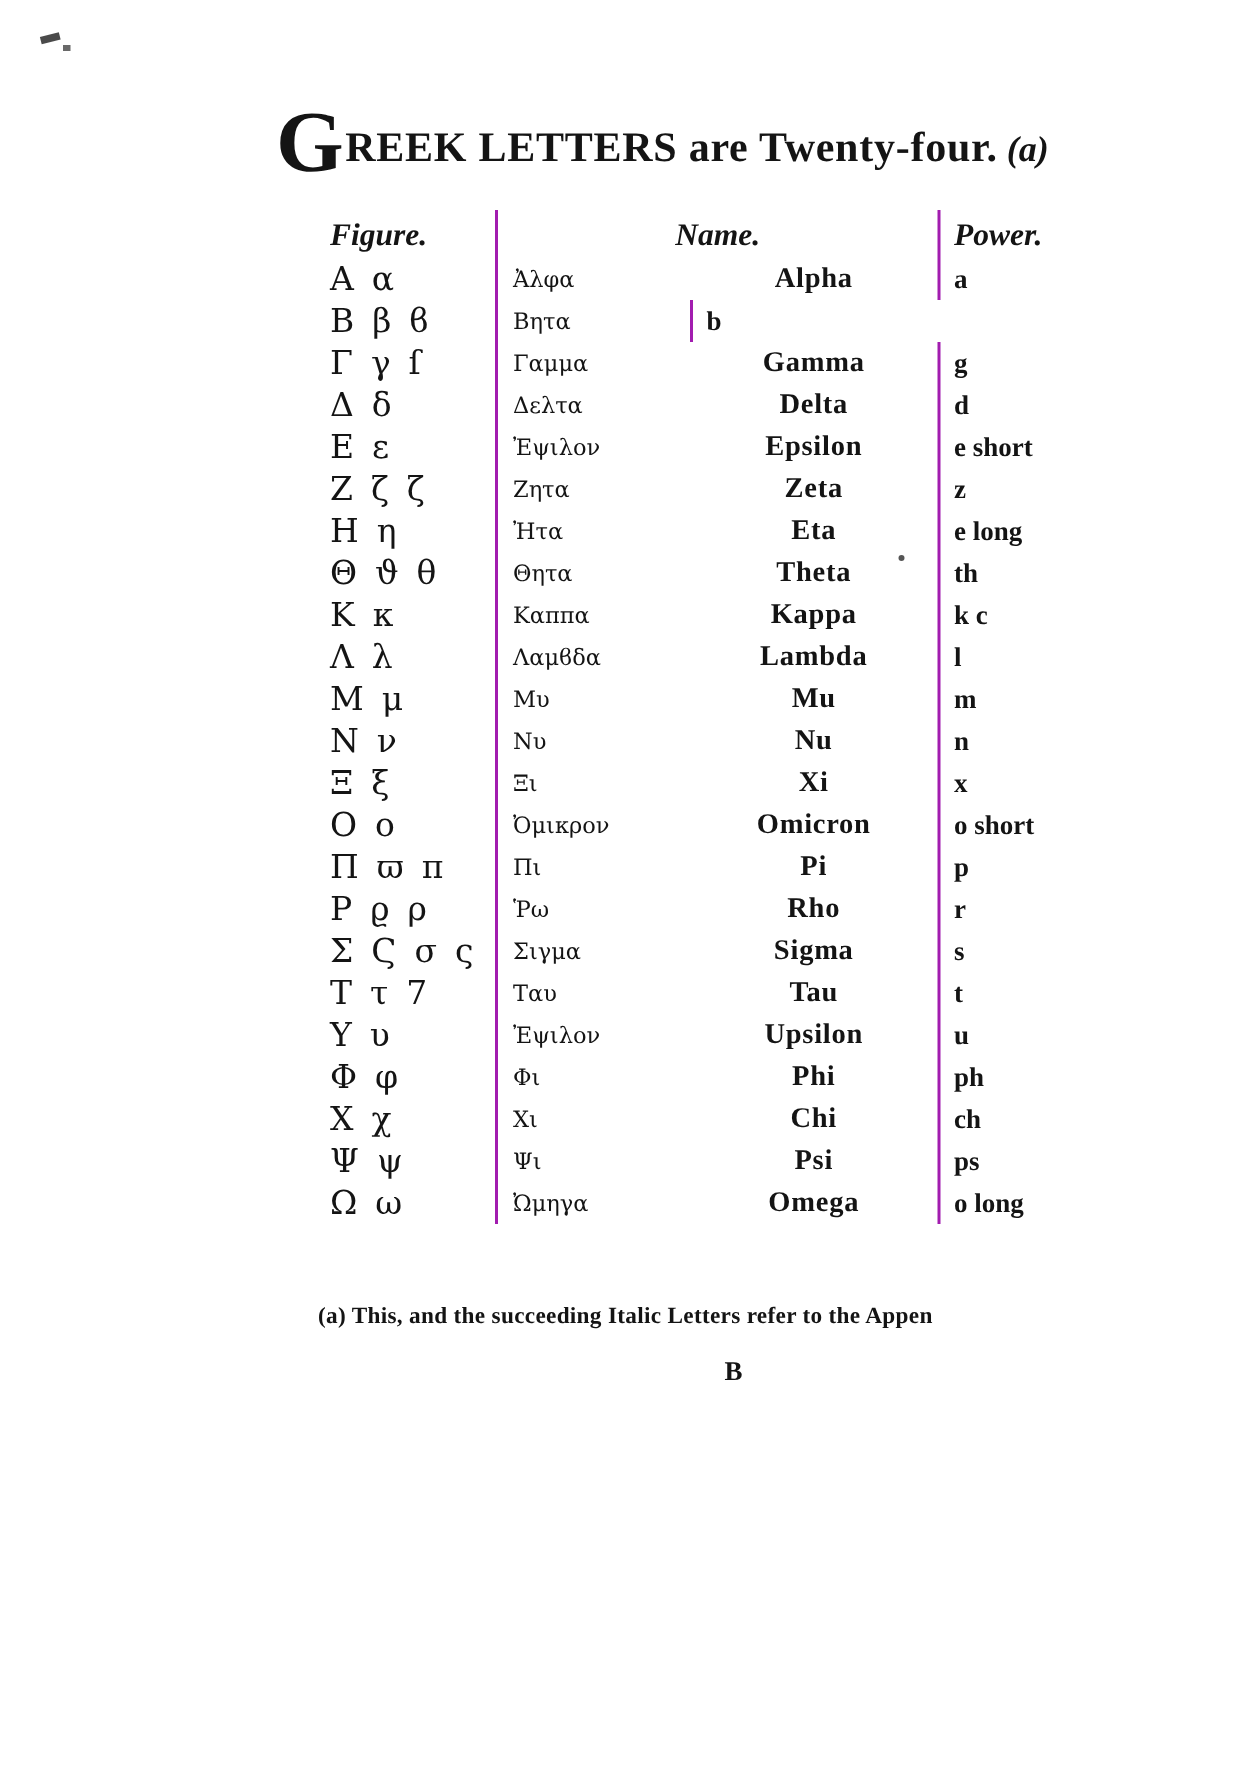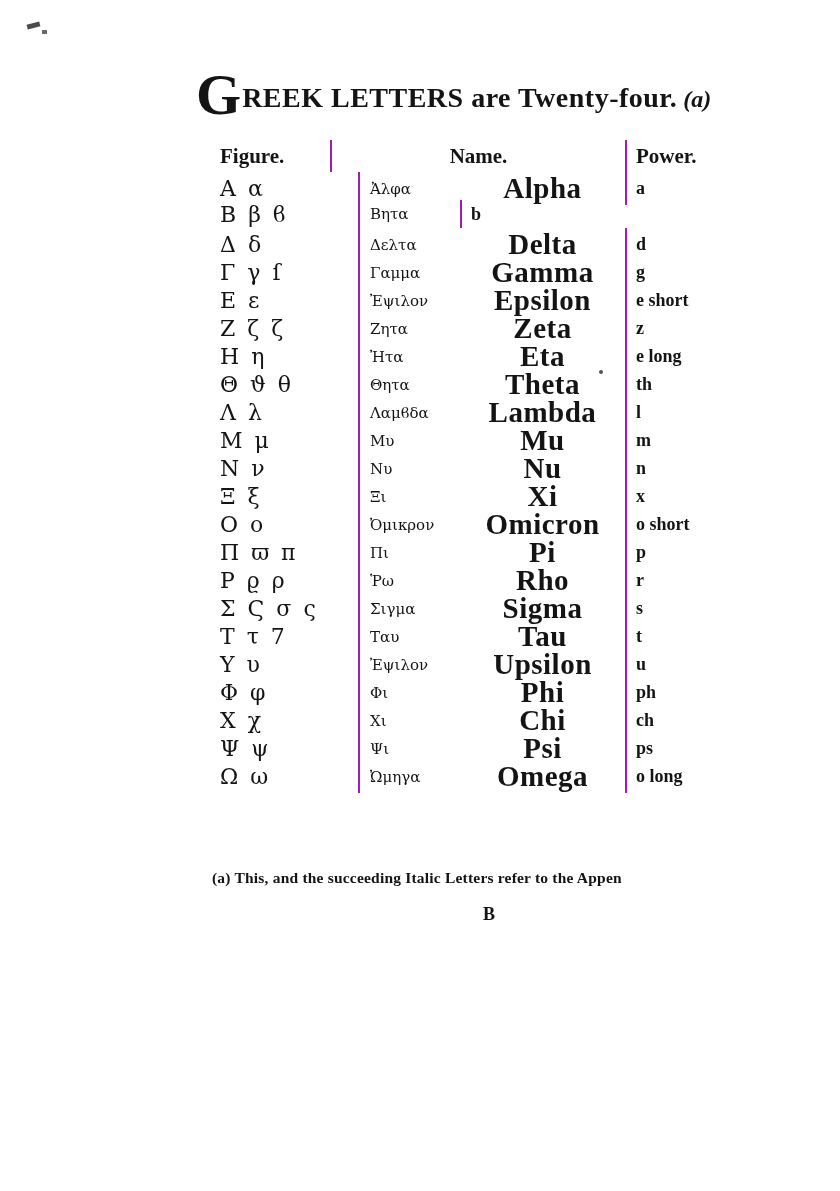--- a/index.html
+++ b/index.html
@@ -7,61 +7,60 @@
   body {
     position:relative;
     background:#ffffff;
     color:#141414;
     font-family:"Liberation Serif","DejaVu Serif",serif;
     overflow:hidden;
   }
 
   
   .title {
-    position:absolute; left:196px; top:72px;
+    position:absolute; left:184px; top:72px;
     white-space:nowrap;
   }
   .title .initial {
     font-size:58px; font-weight:bold; letter-spacing:1px;
     vertical-align:-7px; line-height:0.8;
   }
   .title .main {
     font-size:28px; font-weight:bold; letter-spacing:0.5px;
   }
   .title .note {
     font-size:24px; font-weight:bold; font-style:italic; margin-left:6px;
   }
 
   
   .gtable { position:absolute; left:218px; top:140px; width:542px; }
   .hrow, .row {
     display:grid;
     grid-template-columns:112px 130px 165px 135px;
   }
-  .hrow { height:32px; font-weight:bold; font-size:21px; }
+  .hrow { height:32px; font-style:italic; font-weight:bold; font-size:21px; }
   .row  { height:28px; }
   .cell { height:100%; display:flex; align-items:center; }
 
   .rule-l { border-left:2px solid #a21caf; }
 
   .h-figure { padding-left:2px; }
   .h-name   { grid-column:2 / 4; justify-content:center; }
   .h-power  { padding-left:9px; }
 
   .figure-cell {
     font-size:22px; padding-left:2px; letter-spacing:2.5px;
     font-family:"DejaVu Serif",serif;
   }
   .greek-cell {
     font-size:15px; padding-left:10px;
     font-family:"DejaVu Serif",serif;
-    margin-left:28px;
   }
   .name-cell {
-    font-size:29px; font-weight:bold; justify-content:center; text-align:center;
+    font-size:19px; font-weight:bold; justify-content:center; text-align:center;
     letter-spacing:0.5px;
   }
   .power-cell {
     font-size:18px; font-weight:bold; padding-left:9px;
   }
 
   
   .footnote {
     position:absolute; left:212px; top:869px;
     font-size:15.5px; font-weight:600; white-space:nowrap;
@@ -101,32 +100,32 @@
     <div class="cell greek-cell rule-l">Ἀλφα</div>
     <div class="cell name-cell">Alpha</div>
     <div class="cell power-cell rule-l">a</div>
   </div>
       <div class="row">
     <div class="cell figure-cell">B β ϐ</div>
     <div class="cell greek-cell rule-l">Βητα</div>
     <div class="cell power-cell rule-l">b</div>
   </div>
       <div class="row">
+    <div class="cell figure-cell">Γ γ ſ</div>
+    <div class="cell greek-cell rule-l">Γαμμα</div>
+    <div class="cell name-cell">Gamma</div>
+    <div class="cell power-cell rule-l">g</div>
+  </div>
+      <div class="row">
     <div class="cell figure-cell">Δ δ</div>
     <div class="cell greek-cell rule-l">Δελτα</div>
     <div class="cell name-cell">Delta</div>
     <div class="cell power-cell rule-l">d</div>
   </div>
       <div class="row">
-    <div class="cell figure-cell">Γ γ ſ</div>
-    <div class="cell greek-cell rule-l">Γαμμα</div>
-    <div class="cell name-cell">Gamma</div>
-    <div class="cell power-cell rule-l">g</div>
-  </div>
-      <div class="row">
     <div class="cell figure-cell">E ε</div>
     <div class="cell greek-cell rule-l">Ἐψιλον</div>
     <div class="cell name-cell">Epsilon</div>
     <div class="cell power-cell rule-l">e short</div>
   </div>
       <div class="row">
     <div class="cell figure-cell">Z ζ ζ</div>
     <div class="cell greek-cell rule-l">Ζητα</div>
     <div class="cell name-cell">Zeta</div>
     <div class="cell power-cell rule-l">z</div>
@@ -137,20 +136,26 @@
     <div class="cell name-cell">Eta</div>
     <div class="cell power-cell rule-l">e long</div>
   </div>
       <div class="row">
     <div class="cell figure-cell">Θ ϑ θ</div>
     <div class="cell greek-cell rule-l">Θητα</div>
     <div class="cell name-cell">Theta</div>
     <div class="cell power-cell rule-l">th</div>
   </div>
       <div class="row">
+    <div class="cell figure-cell">K κ</div>
+    <div class="cell greek-cell rule-l">Καππα</div>
+    <div class="cell name-cell">Kappa</div>
+    <div class="cell power-cell rule-l">k c</div>
+  </div>
+      <div class="row">
     <div class="cell figure-cell">Λ λ</div>
     <div class="cell greek-cell rule-l">Λαμϐδα</div>
     <div class="cell name-cell">Lambda</div>
     <div class="cell power-cell rule-l">l</div>
   </div>
       <div class="row">
     <div class="cell figure-cell">M μ</div>
     <div class="cell greek-cell rule-l">Μυ</div>
     <div class="cell name-cell">Mu</div>
     <div class="cell power-cell rule-l">m</div>

